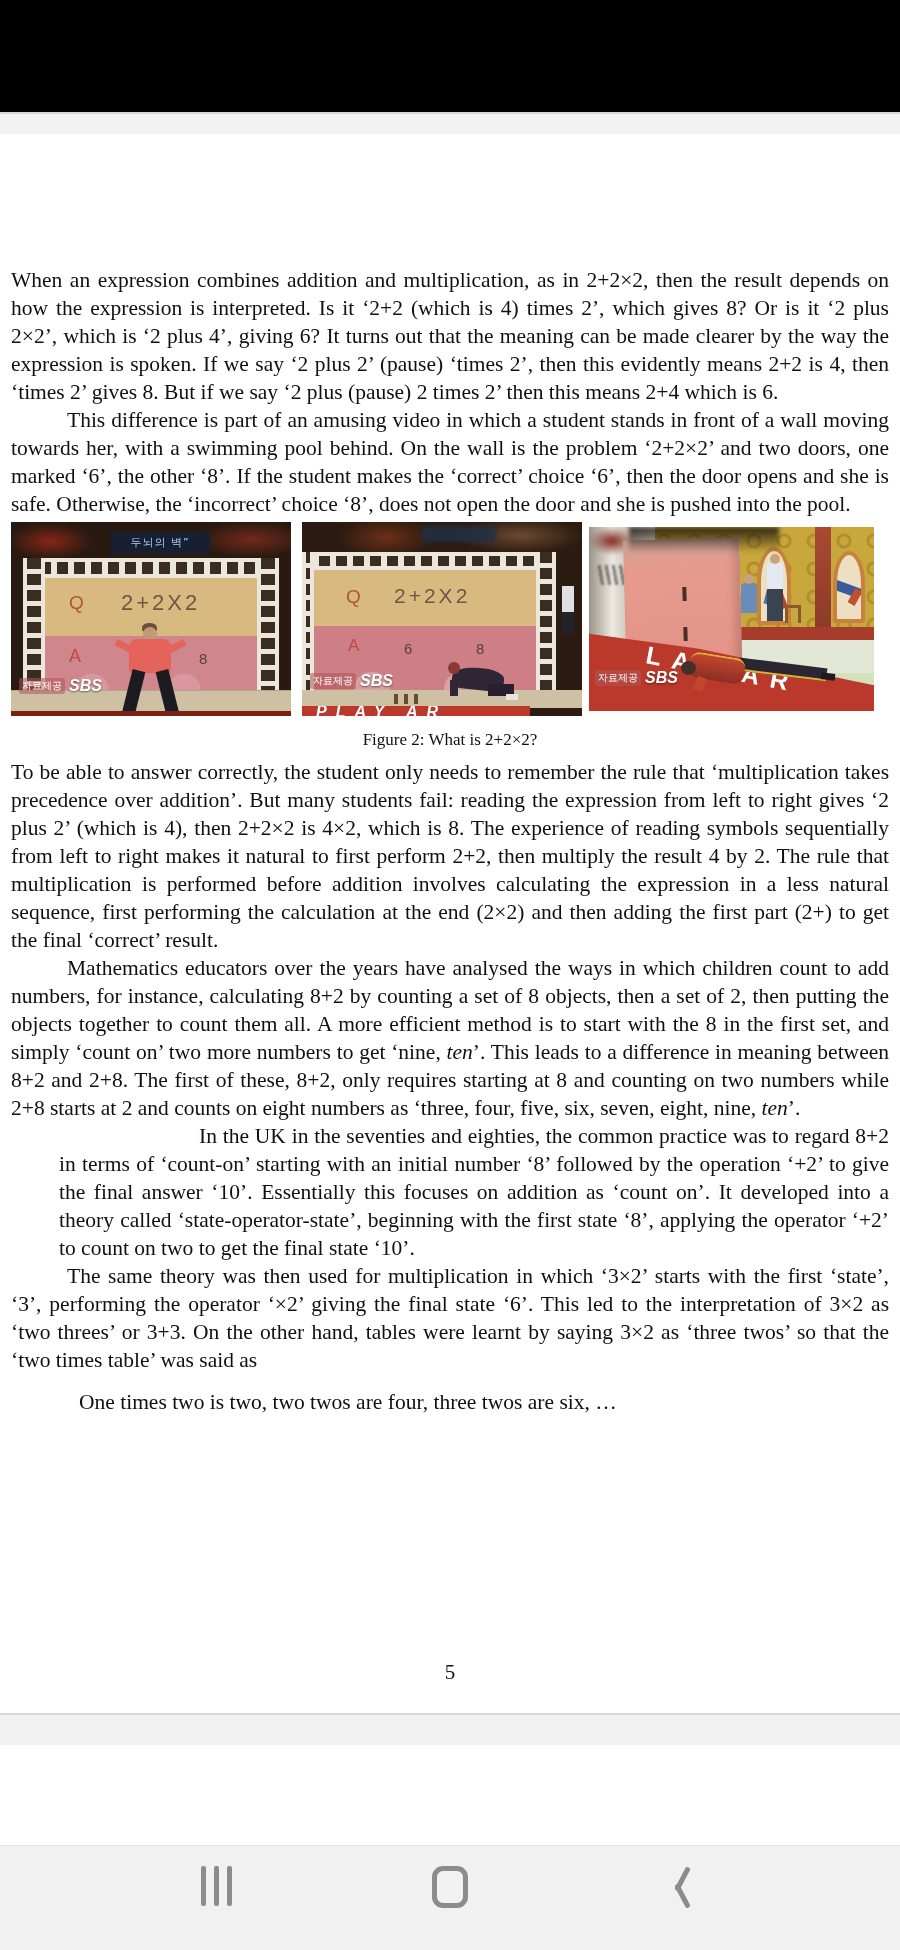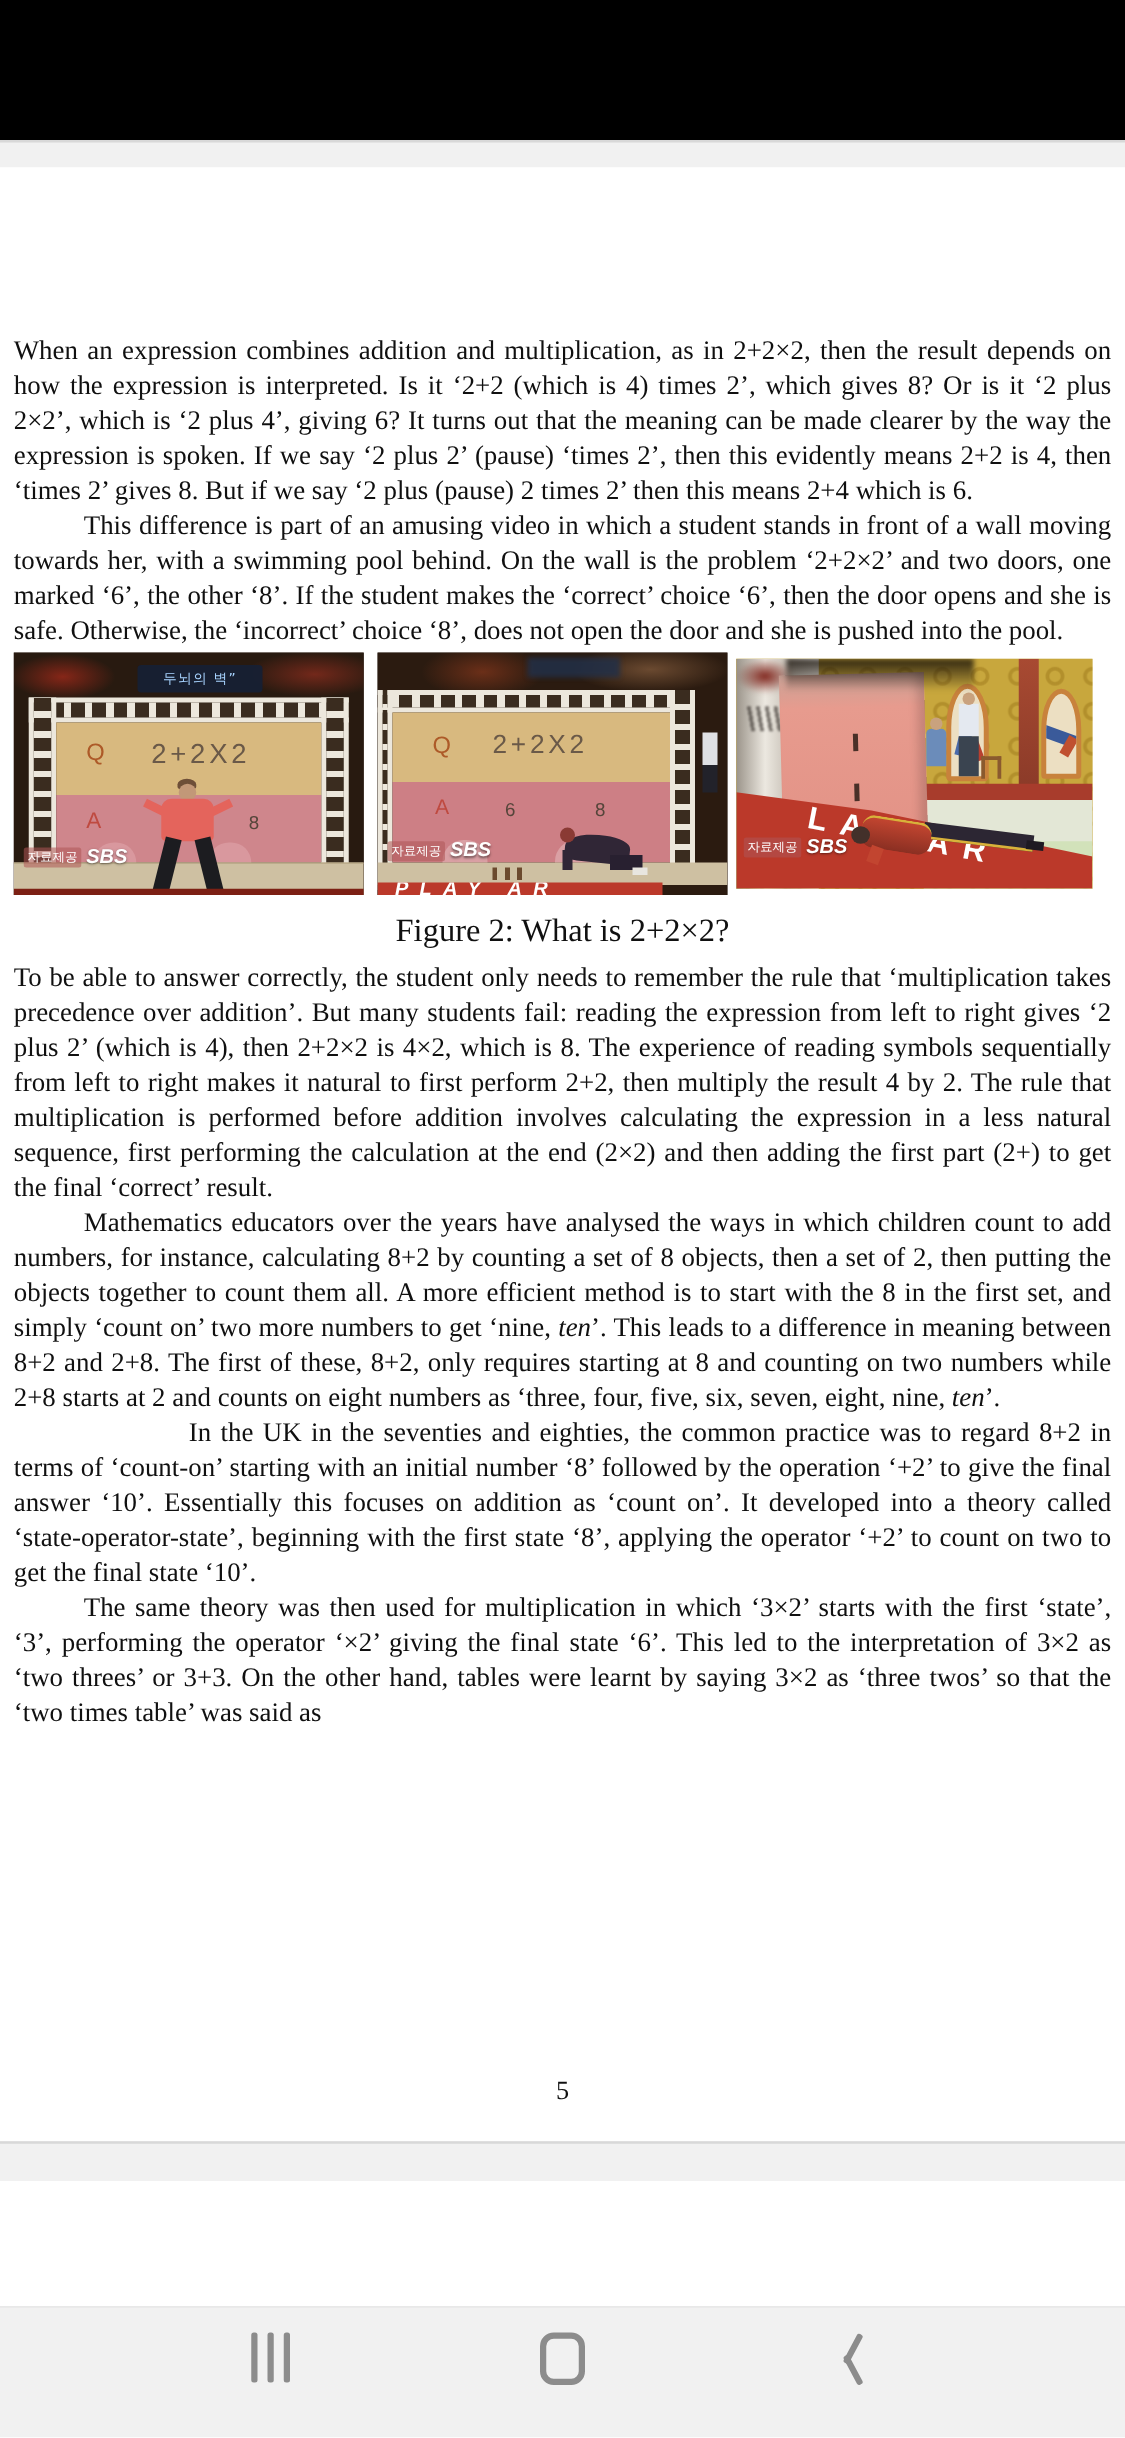--- a/index.html
+++ b/index.html
@@ -19,29 +19,29 @@
   #ic-home{left:432px;width:26px;height:32px;border:5px solid var(--icon_gray,#8c8c8c);border-radius:11px;background:transparent;}
   #ic-back{left:672px;width:22px;height:42px;}
   #ic-back i{position:absolute;display:block;width:5px;height:26px;background:var(--icon_gray,#8c8c8c);border-radius:2px;left:8px;}
   #ic-back i.t{top:0;transform:rotate(28deg);}
   #ic-back i.b{top:17px;transform:rotate(-28deg);}
   
   #page5{left:0;top:134px;width:900px;height:1579px;background:#fff;overflow:hidden;box-sizing:border-box;padding:132px 11px 0 11px;}
   .para{margin:0;text-align:justify;font-size:21.5px;line-height:28px;color:#101010;}
   .para em{font-style:italic;}
   .indent-small{text-indent:56px;}
-  .indent-large{text-indent:140px;}
+  .indent-large{text-indent:140px;margin-left:48px;}
   .indent-none{text-indent:0;}
   #doc-heading{font-size:22px;font-weight:bold;color:#000;margin:22px 0 10px 0;line-height:28px;}
   #figure-row{display:flex;margin-top:4px;height:194px;}
   .frame{position:relative;overflow:hidden;background:#281a10;flex:none;}
   #frame1{width:280px;height:194px;margin-right:11px;}
   #frame2{width:280px;height:194px;margin-right:7px;}
   #frame3{width:285px;height:184px;margin-top:5px;background:#c8a73d;}
-  #fig-caption{text-align:center;font-size:26px;color:#101010;margin-top:14px;}
+  #fig-caption{text-align:center;font-size:17px;color:#101010;margin-top:14px;}
   #quote-line{margin:16px 0 0 68px;font-size:21.5px;color:#101010;}
   #page-number{position:absolute;left:0;right:0;bottom:28px;text-align:center;font-size:21px;color:#101010;}
   
   .truss{background:repeating-linear-gradient(90deg,#3a2c1f 0 11px,#ece7dc 11px 17px);border-top:4px solid #ece7dc;border-bottom:4px solid #ece7dc;box-sizing:border-box;}
   .truss-v{background:repeating-linear-gradient(180deg,#3a2c1f 0 11px,#ece7dc 11px 16px);border-left:4px solid #ece7dc;border-right:4px solid #ece7dc;box-sizing:border-box;}
   .wm{display:flex;align-items:center;z-index:9;}
   .wm .credit{font-family:"DejaVu Sans",sans-serif;font-size:10px;color:#fff;background:rgba(175,85,85,.55);padding:1px 3px;border-radius:2px;}
   .wm .brand{font-family:"Liberation Sans",sans-serif;font-weight:bold;font-style:italic;font-size:16px;color:#fff;margin-left:4px;text-shadow:0 1px 2px rgba(0,0,0,.5);}
   .qa{font-family:"Liberation Sans",sans-serif;position:absolute;}
   .wall-arc{position:absolute;bottom:0;background:#d9989e;border-radius:17px 17px 0 0;}
@@ -200,20 +200,21 @@
     </div>
   </div>
 
   <div id="fig-caption">Figure 2: What is 2+2×2?</div>
   <div id="paras-bottom" style="margin-top:8px;">
       <p class="para indent-none"><span>To be able to answer correctly, the student only needs to remember the rule that ‘multiplication takes precedence over addition’. But many students fail: reading the expression from left to right gives ‘2 plus 2’ (which is 4), then 2+2×2 is 4×2, which is 8. The experience of reading symbols sequentially from left to right makes it natural to first perform 2+2, then multiply the result 4 by 2. The rule that multiplication is performed before addition involves calculating the expression in a less natural sequence, first performing the calculation at the end (2×2) and then adding the first part (2+) to get the final ‘correct’ result.</span></p>
       <p class="para indent-small"><span>Mathematics educators over the years have analysed the ways in which children count to add numbers, for instance, calculating 8+2 by counting a set of 8 objects, then a set of 2, then putting the objects together to count them all. A more efficient method is to start with the 8 in the first set, and simply ‘count on’ two more numbers to get ‘nine, </span><em>ten</em><span>’.  This leads to a difference in meaning between 8+2 and 2+8. The first of these, 8+2, only requires starting at 8 and counting on two numbers while 2+8 starts at 2 and counts on eight numbers as ‘three, four, five, six, seven, eight, nine, </span><em>ten</em><span>’.</span></p>
       <p class="para indent-large"><span>In the UK in the seventies and eighties, the common practice was to regard 8+2 in terms of ‘count-on’ starting with an initial number ‘8’ followed by the operation ‘+2’ to give the final answer ‘10’. Essentially this focuses on addition as ‘count on’. It developed into a theory called ‘state-operator-state’, beginning with the first state ‘8’, applying the operator ‘+2’ to count on two to get the final state ‘10’.</span></p>
       <p class="para indent-small"><span>The same theory was then used for multiplication in which ‘3×2’ starts with the first ‘state’, ‘3’, performing the operator ‘×2’ giving the final state ‘6’. This led to the interpretation of 3×2 as ‘two threes’ or 3+3. On the other hand, tables were learnt by saying 3×2 as ‘three twos’ so that the ‘two times table’ was said as</span></p>
     </div>
+  <div id="quote-line">One times two is two, two twos are four, three twos are six, …</div>
   <div id="page-number">5</div>
 </div>
 
 <div class="abs gap-strip" id="strip-mid"></div>
 <div class="abs" id="next-page"></div>
 <div class="abs" id="nav-bar">
   <div class="nav-ic" id="ic-recents">
       <span></span>
       <span></span>
       <span></span>

